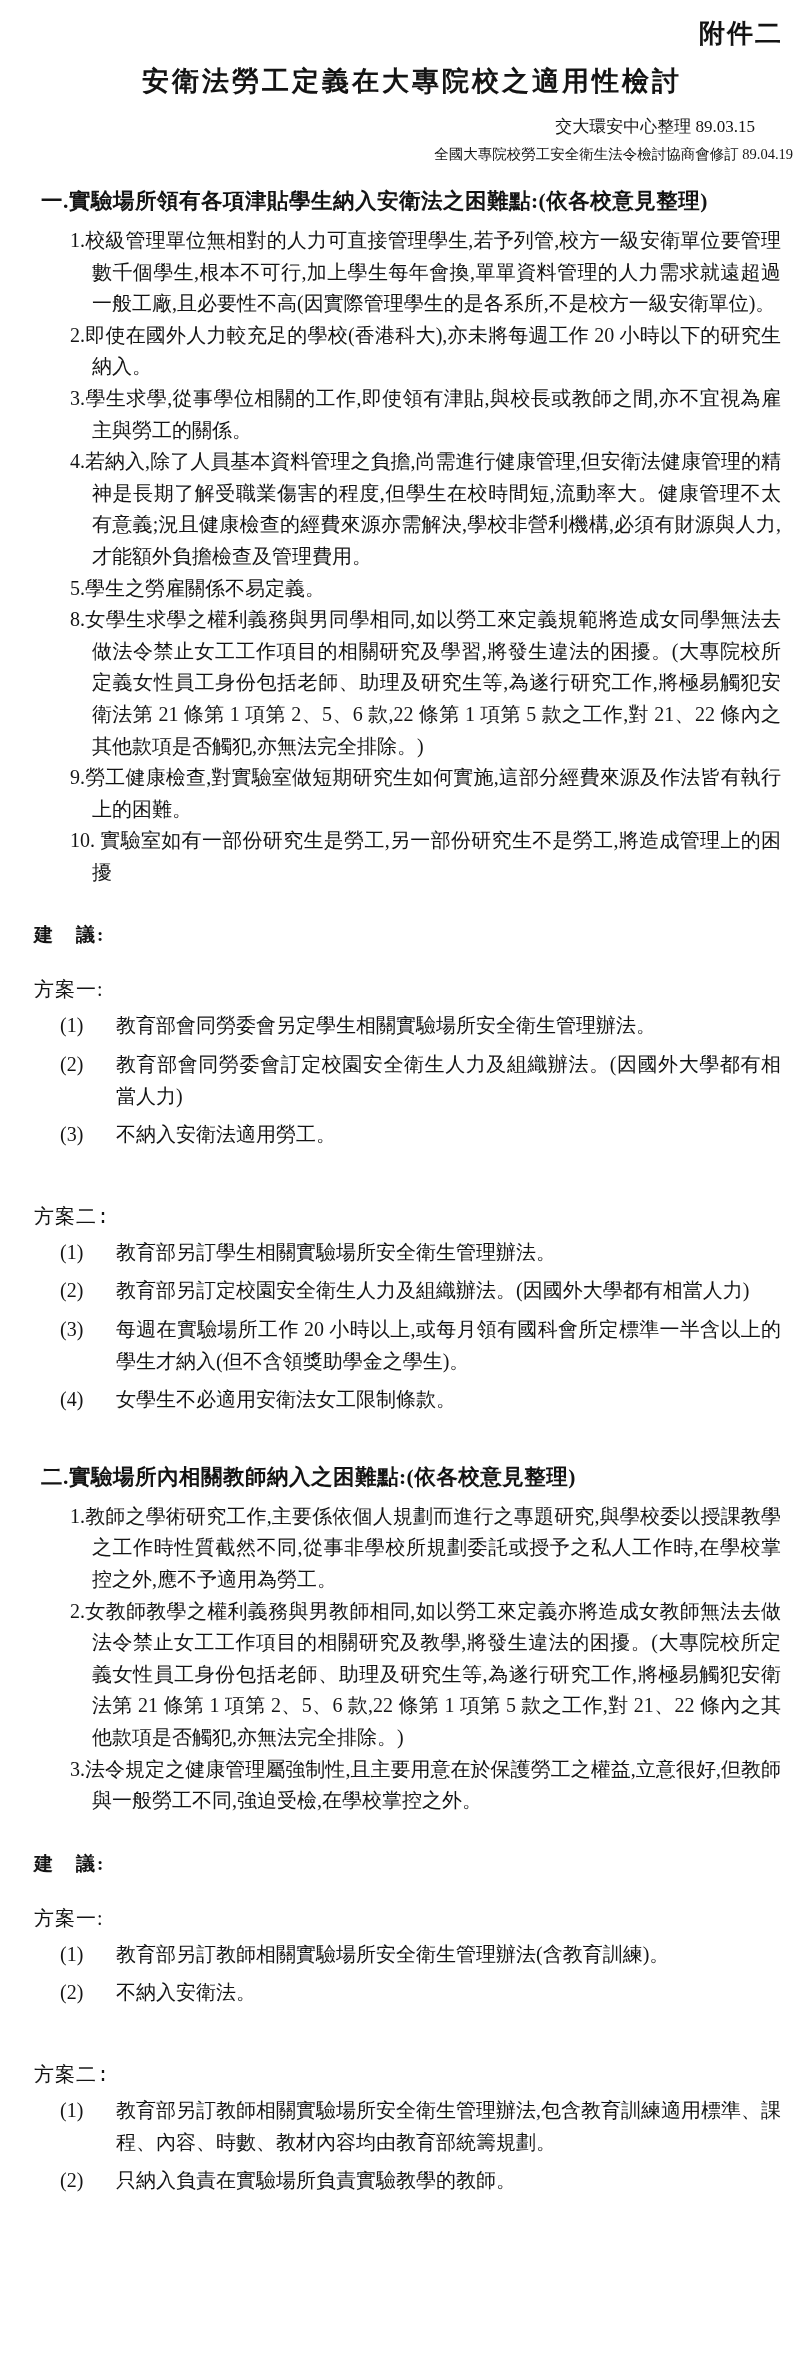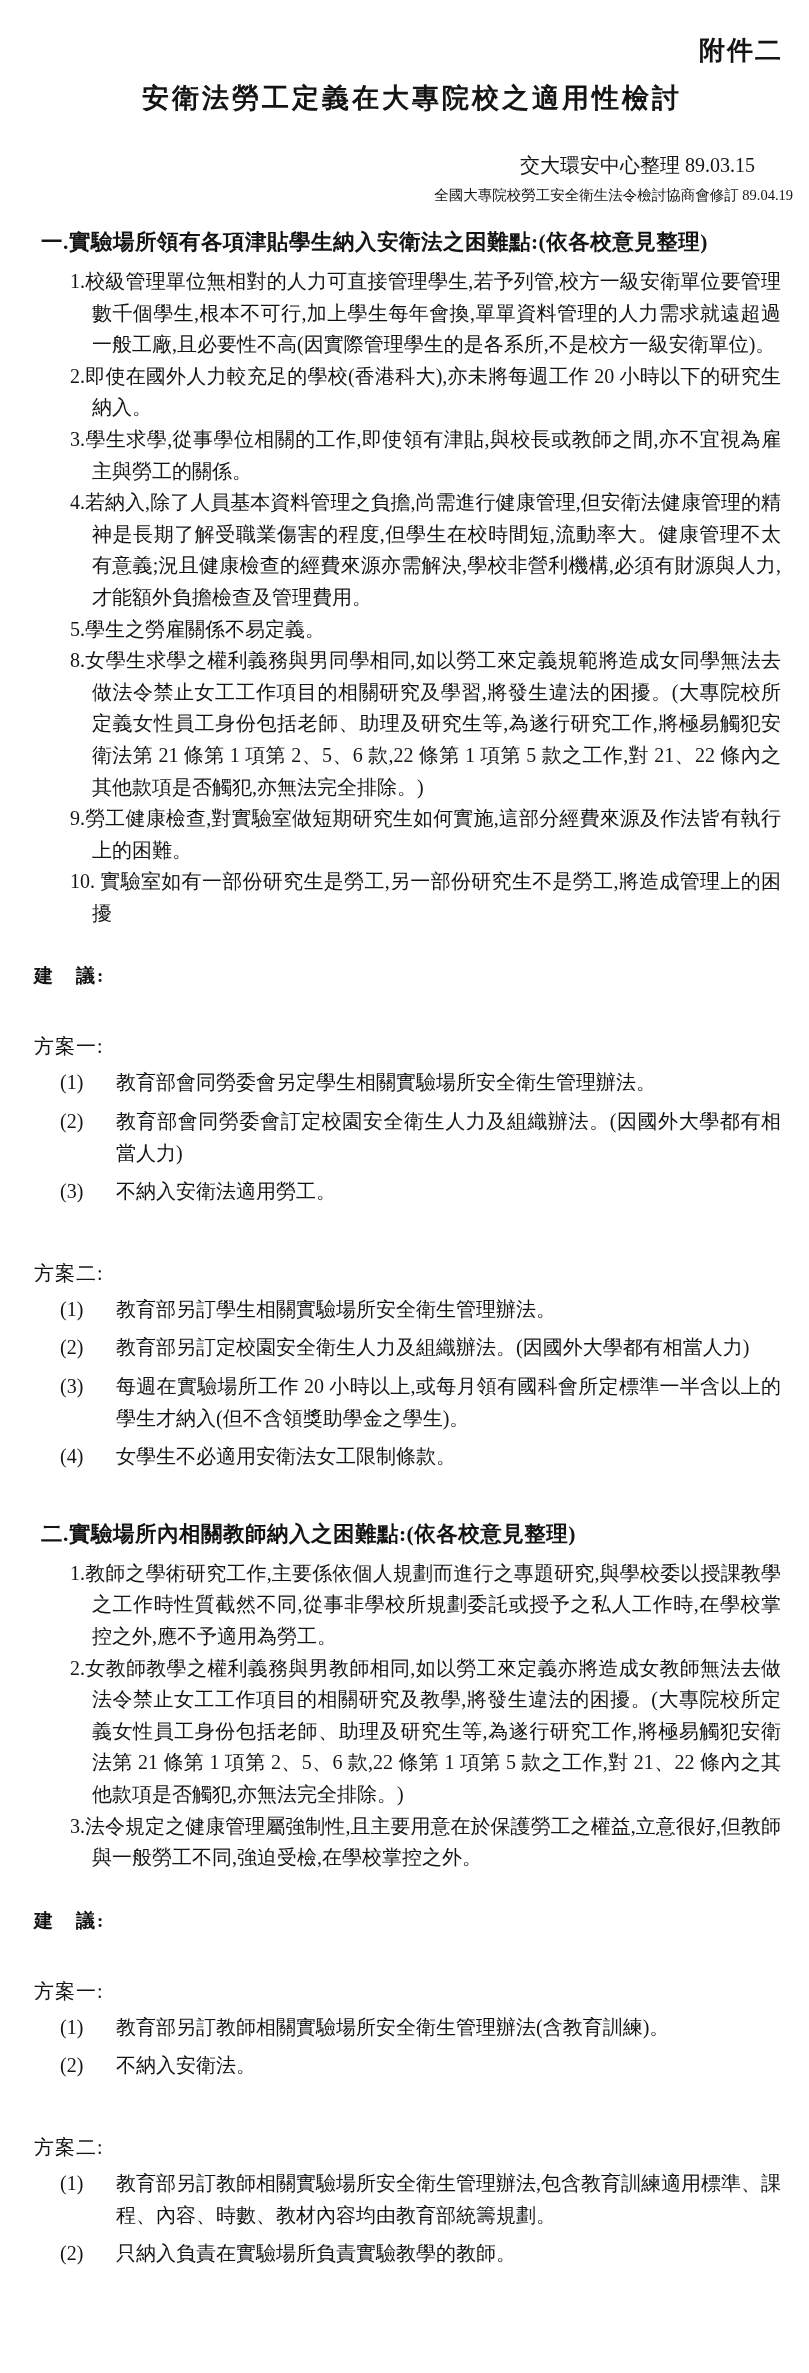--- a/index.html
+++ b/index.html
@@ -7,43 +7,43 @@
     padding: 0;
     background: #ffffff;
   }
   .page {
     width: 809px;
     min-height: 2373px;
     box-sizing: border-box;
     background: #ffffff;
     color: #141414;
     font-family: "Liberation Serif", "DejaVu Serif", serif;
-    padding-top: 33px;
+    padding-top: 16px;
     overflow: hidden;
   }
   .attachment-label {
     text-align: right;
     padding-right: 26px;
     font-size: 26px;
     font-weight: bold;
     letter-spacing: 2px;
   }
   .doc-title {
     text-align: center;
     margin-top: 12px;
     font-size: 27px;
     font-weight: bold;
     letter-spacing: 3px;
     margin-left: 15px;
   }
   .credit-line-1 {
-    margin-top: 36px;
+    margin-top: 16px;
     text-align: right;
     padding-right: 54px;
-    font-size: 20px;
+    font-size: 17px;
   }
   .credit-line-2 {
     margin-top: 7px;
     text-align: right;
     padding-right: 16px;
     font-size: 14.5px;
   }
   .section-heading {
     margin: 22px 20px 10px 41px;
     font-size: 21.5px;
@@ -63,26 +63,27 @@
     text-indent: -22px;
     text-align: justify;
   }
   .suggest-label {
     margin: 34px 0 0 34px;
     font-size: 19px;
     font-weight: bold;
     letter-spacing: 2px;
   }
   .plan-label {
-    margin: 44px 0 0 34px;
+    margin: 28px 0 0 34px;
     font-size: 20px;
     letter-spacing: 1px;
   }
   .plan-label.gap {
     margin-top: 52px;
+    font-family: Liberation Mono, monospace;
   }
   .plan-item {
     display: flex;
     margin-left: 60px;
     margin-top: 7px;
     padding-right: 28px;
     font-size: 20px;
     line-height: 1.58;
   }
   .plan-num {

